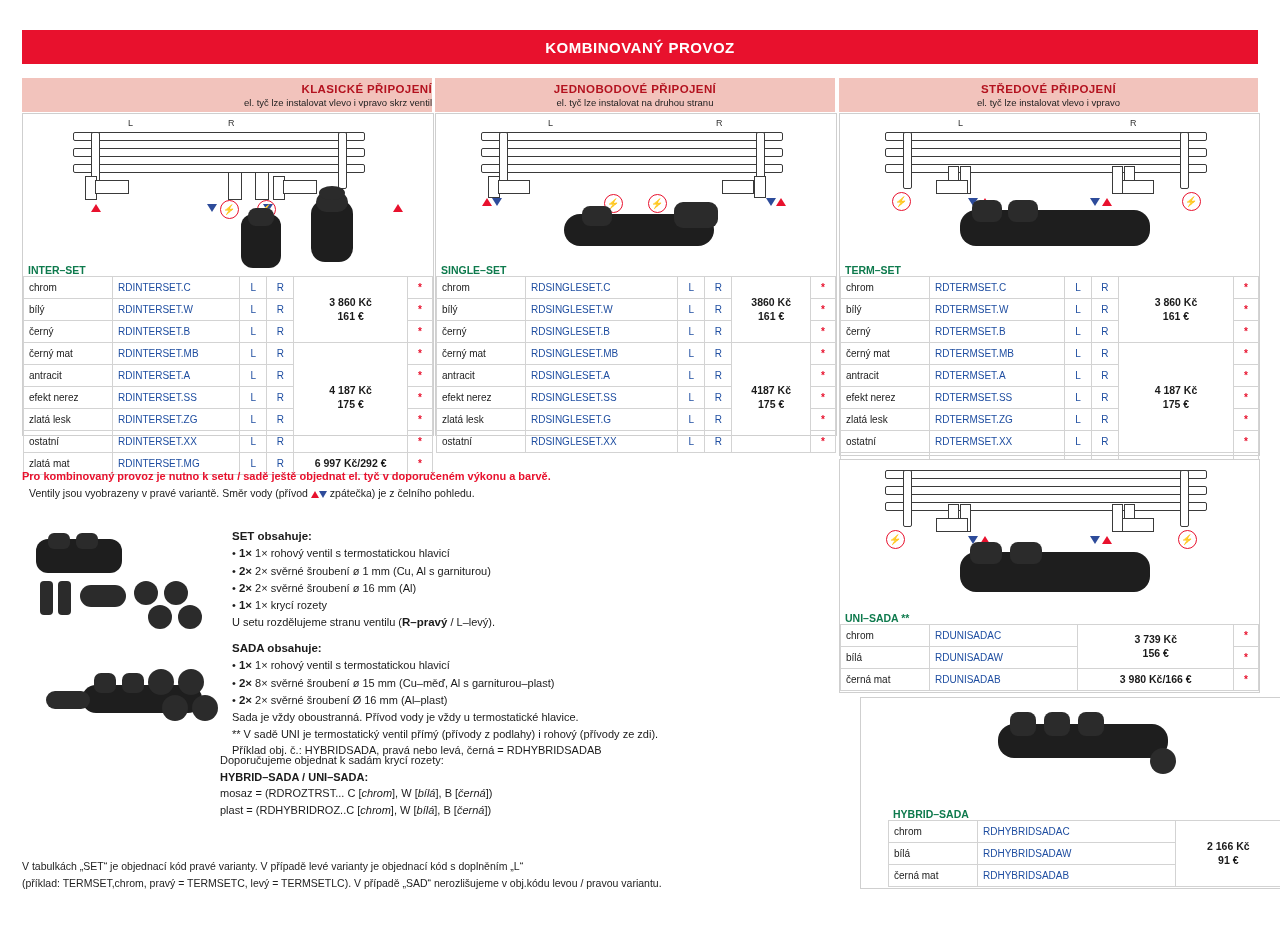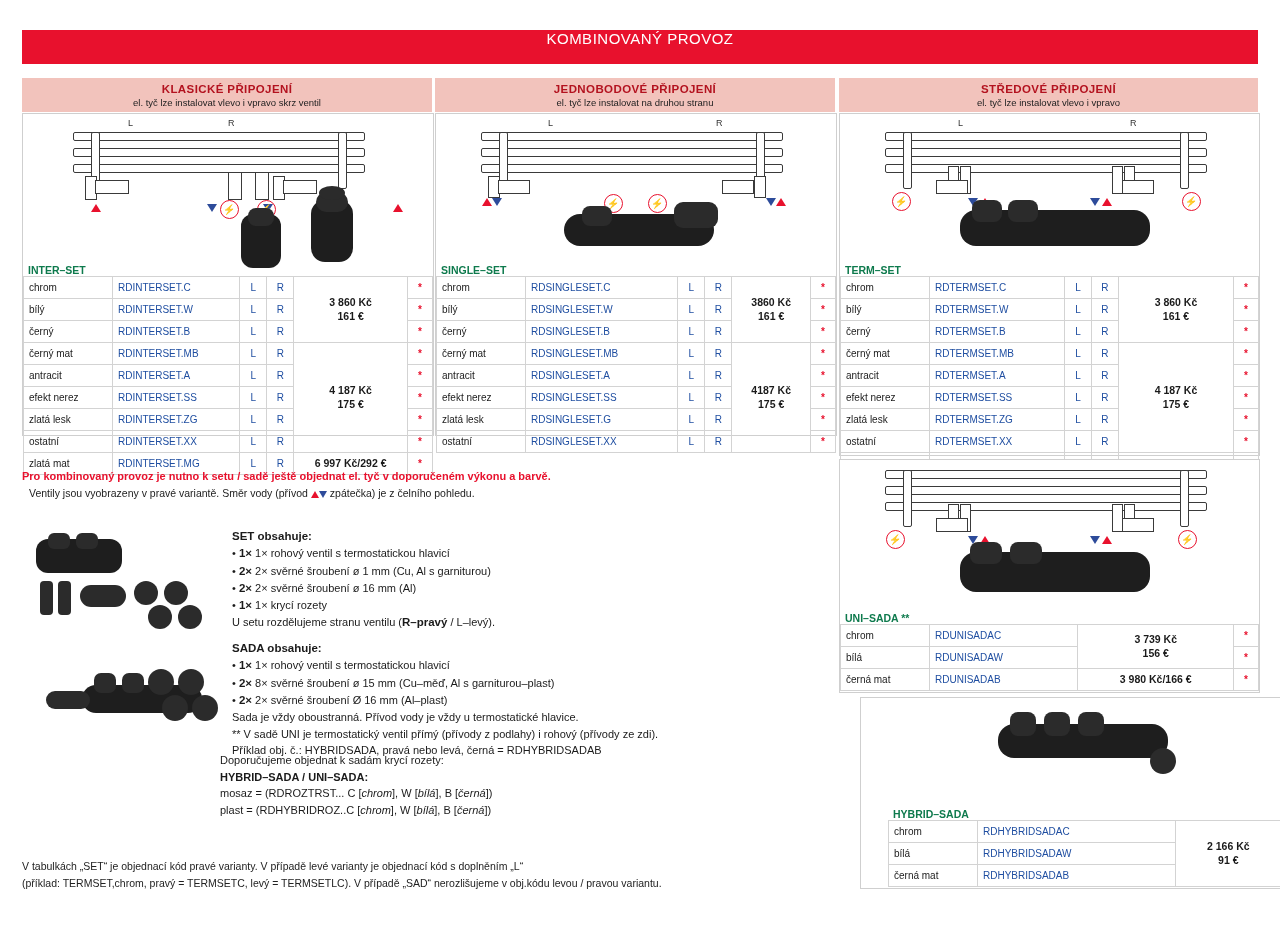--- a/index.html
+++ b/index.html
@@ -11,33 +11,33 @@
     color:#1a1a1a;
     position:relative;
     overflow:hidden;
   }
   .page{position:absolute;left:0;top:0;width:1280px;height:925px;}
 
   
   .banner{
     position:absolute;left:22px;top:30px;width:1236px;height:34px;
     background:#e8112d;color:#fff;
-    display:flex;align-items:flex-start;justify-content:center;
-    font-weight:normal;font-size:15px;letter-spacing:.5px;
+    display:flex;align-items:center;justify-content:center;
+    font-weight:bold;font-size:15px;letter-spacing:.5px;
   }
 
   
   .colhead{
     position:absolute;height:34px;background:#f2c3bc;
     display:flex;flex-direction:column;align-items:center;justify-content:center;
   }
   .colhead .t1{font-weight:bold;color:#b3121f;font-size:11.5px;letter-spacing:.4px;}
   .colhead .t2{font-size:9.5px;color:#222;margin-top:2px;}
 
-  .ch1{left:22px;top:78px;width:410px;}
+  .ch1{left:22px;top:78px;width:410px;align-items:flex-end;}
   .ch2{left:435px;top:78px;width:400px;}
   .ch3{left:839px;top:78px;width:419px;}
 
   
   .panel{position:absolute;border:1px solid #cfcfcf;background:#fff;}
   .p1{left:22px;top:113px;width:410px;height:321px;}
   .p2{left:435px;top:113px;width:400px;height:321px;}
   .p3{left:839px;top:113px;width:419px;height:341px;}
   .p4{left:839px;top:459px;width:419px;height:232px;}
   .p5{left:860px;top:697px;width:419px;height:190px;padding-left:27px;}

